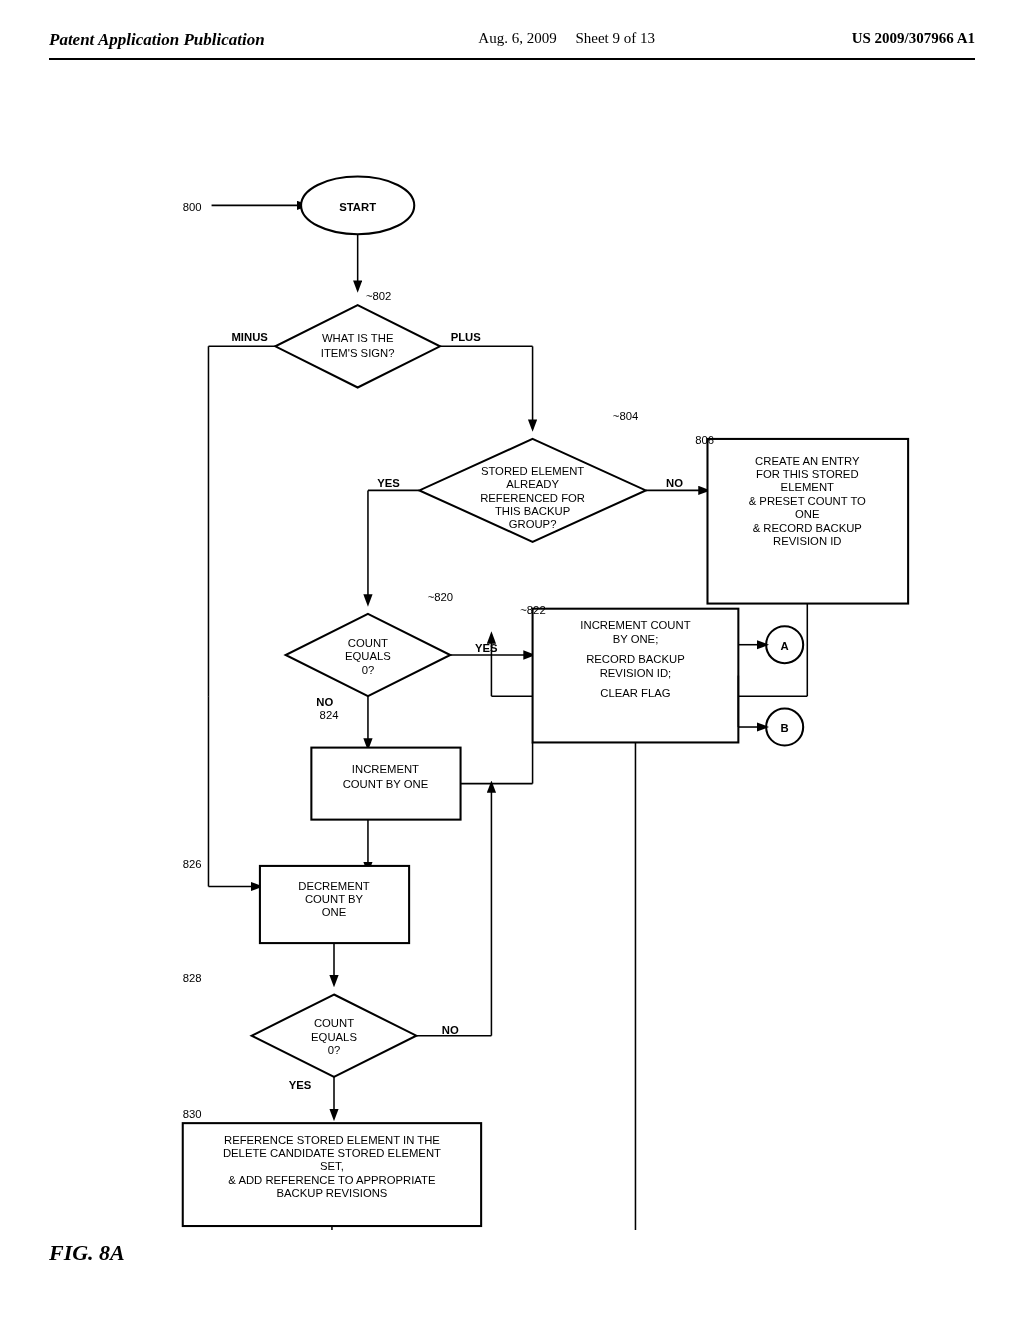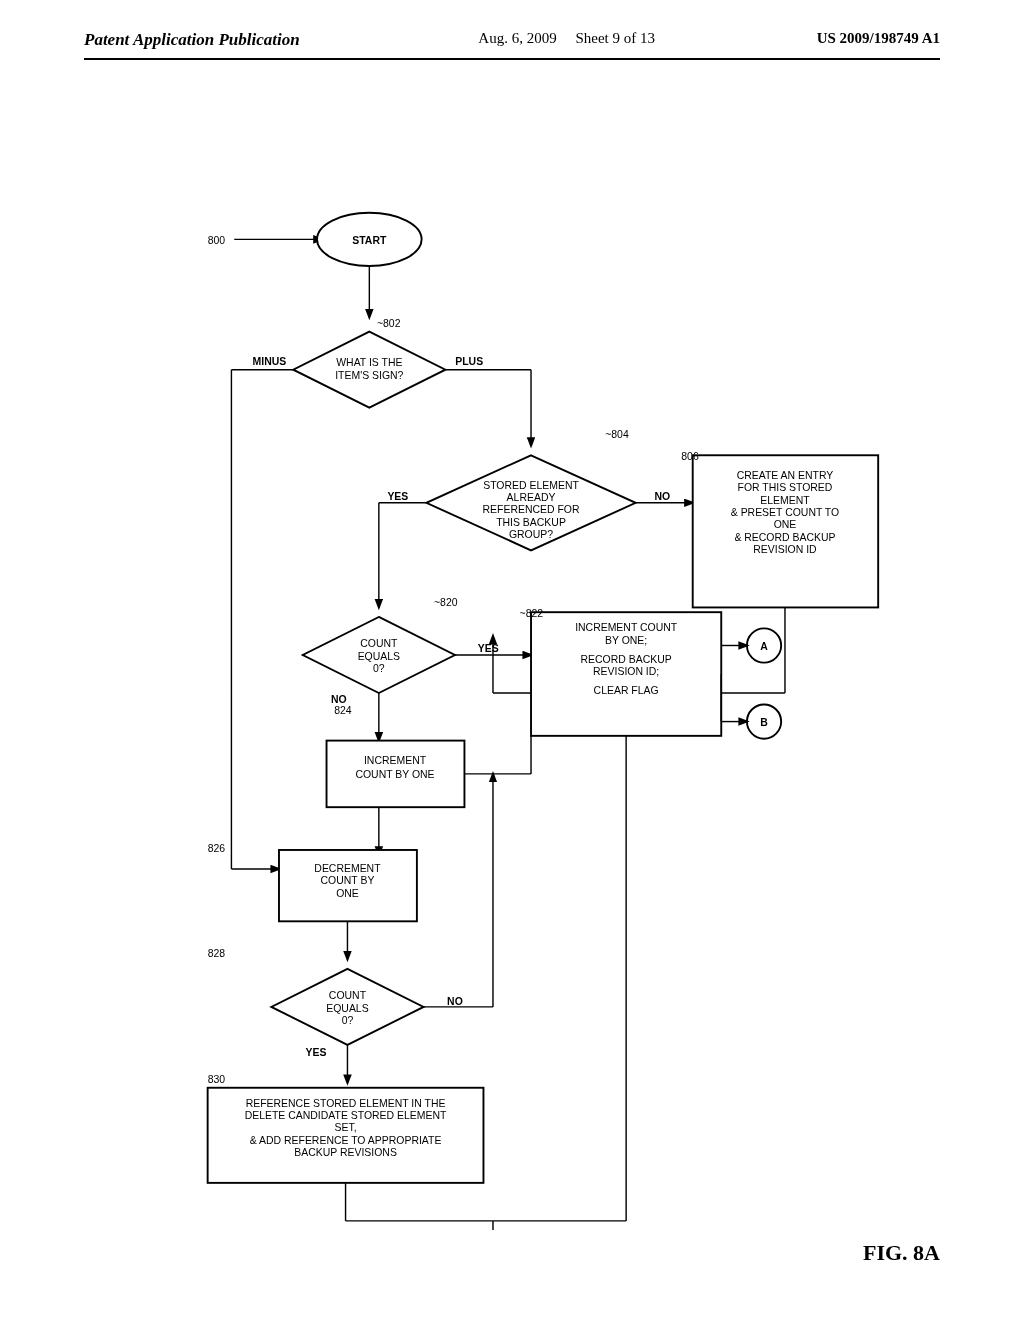--- a/index.html
+++ b/index.html
@@ -7,21 +7,21 @@
       background: #fff;
       font-family: 'Times New Roman', Times, serif;
       width: 1024px;
       min-height: 1320px;
       position: relative;
       overflow-x: hidden;
     }
     .page {
       width: 1024px;
       min-height: 1320px;
-      padding: 30px 84px;
+      padding: 30px 49px;
       position: relative;
     }
     .header {
       display: flex;
       justify-content: space-between;
       align-items: flex-start;
       border-bottom: 2px solid #000;
       padding-bottom: 8px;
       margin-bottom: 20px;
     }
@@ -43,37 +43,38 @@
       position: relative;
       width: 100%;
       height: 1150px;
       margin-top: 10px;
     }
     svg {
       width: 100%;
       height: 100%;
     }
     .fig-caption {
-      text-align: right;
+      text-align: left;
       font-size: 22px;
       font-weight: bold;
+      font-style: italic;
       margin-top: 10px;
     }
   </style>
 </head>
 <body>
 
 <div class="page">
   <div class="header">
     <div class="header-left">Patent Application Publication</div>
     <div class="header-center">
       <span>Aug. 6, 2009</span>&nbsp;&nbsp;&nbsp;&nbsp;
       <span>Sheet 9 of 13</span>
     </div>
-    <div class="header-right">US 2009/198749 A1</div>
+    <div class="header-right">US 2009/307966 A1</div>
   </div>
 
   <div class="diagram-container">
     <svg viewBox="0 0 900 1100" xmlns="http://www.w3.org/2000/svg">
 
       <defs>
         <style>
           text { font-family: Arial, sans-serif; font-size: 11px; }
           .label-bold { font-weight: bold; }
           .small { font-size: 10px; }

